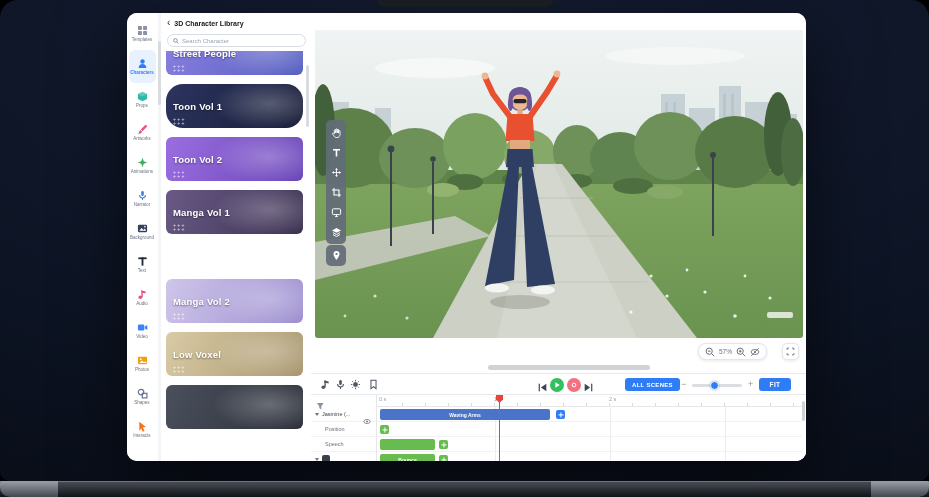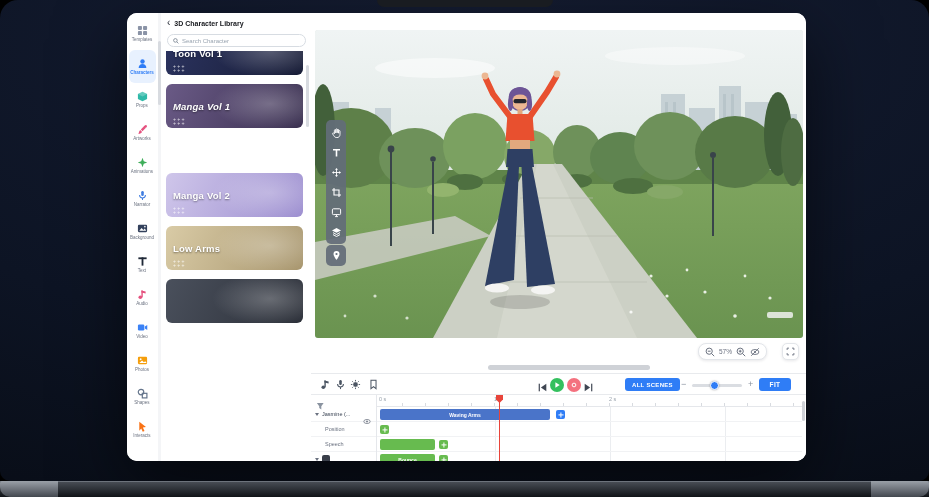--- a/index.html
+++ b/index.html
@@ -246,37 +246,47 @@
         <span class="ptitle">3D Character Library</span>
       </div>
       <div class="search">
         <svg width="6" height="6" viewBox="0 0 10 10" fill="none" stroke="#7b8592" stroke-width="1.4">
             <circle cx="4" cy="4" r="3"></circle>
             <line x1="6.4" y1="6.4" x2="9" y2="9"></line>
           </svg>
         <input type="text" placeholder="Search Character" style="">
       </div>
       <div class="cards">
-        <div class="card" style="background: linear-gradient(115deg, rgb(44, 52, 96) 0%, rgb(23, 28, 54) 100%);">
+        <div class="card" style="background: linear-gradient(115deg, rgb(138, 127, 224) 0%, rgb(85, 96, 192) 100%);">
+            <span class="ctitle">Street People</span>
+            <span class="sparkle">+ + +
++ + +</span>
+          </div>
+        <div class="card" style="background: linear-gradient(115deg, rgb(44, 52, 96) 0%, rgb(23, 28, 54) 100%); border-radius: 17px;">
             <span class="ctitle">Toon Vol 1</span>
             <span class="sparkle">+ + +
 + + +</span>
           </div>
-        <div class="card" style="background: linear-gradient(115deg, rgb(106, 90, 134) 0%, rgb(58, 48, 80) 100%); font-style: italic;">
+        <div class="card" style="background: linear-gradient(115deg, rgb(154, 110, 224) 0%, rgb(106, 69, 184) 100%);">
+            <span class="ctitle">Toon Vol 2</span>
+            <span class="sparkle">+ + +
++ + +</span>
+          </div>
+        <div class="card" style="background: linear-gradient(115deg, rgb(106, 90, 134) 0%, rgb(58, 48, 80) 100%);">
             <span class="ctitle">Manga Vol 1</span>
             <span class="sparkle">+ + +
 + + +</span>
           </div>
         <div class="card" style="background: linear-gradient(115deg, rgb(207, 198, 234) 0%, rgb(157, 143, 208) 100%); margin-top: 45px;">
             <span class="ctitle">Manga Vol 2</span>
             <span class="sparkle">+ + +
 + + +</span>
           </div>
         <div class="card" style="background: linear-gradient(115deg, rgb(217, 203, 166) 0%, rgb(168, 150, 110) 100%);">
-            <span class="ctitle">Low Arms</span>
+            <span class="ctitle">Low Voxel</span>
             <span class="sparkle">+ + +
 + + +</span>
           </div>
         <div class="card" style="background: linear-gradient(115deg, rgb(74, 80, 92) 0%, rgb(44, 48, 57) 100%);">
             <span class="ctitle"></span>
           </div>
       </div>
       <div class="pscroll"></div>
     </section>
 

